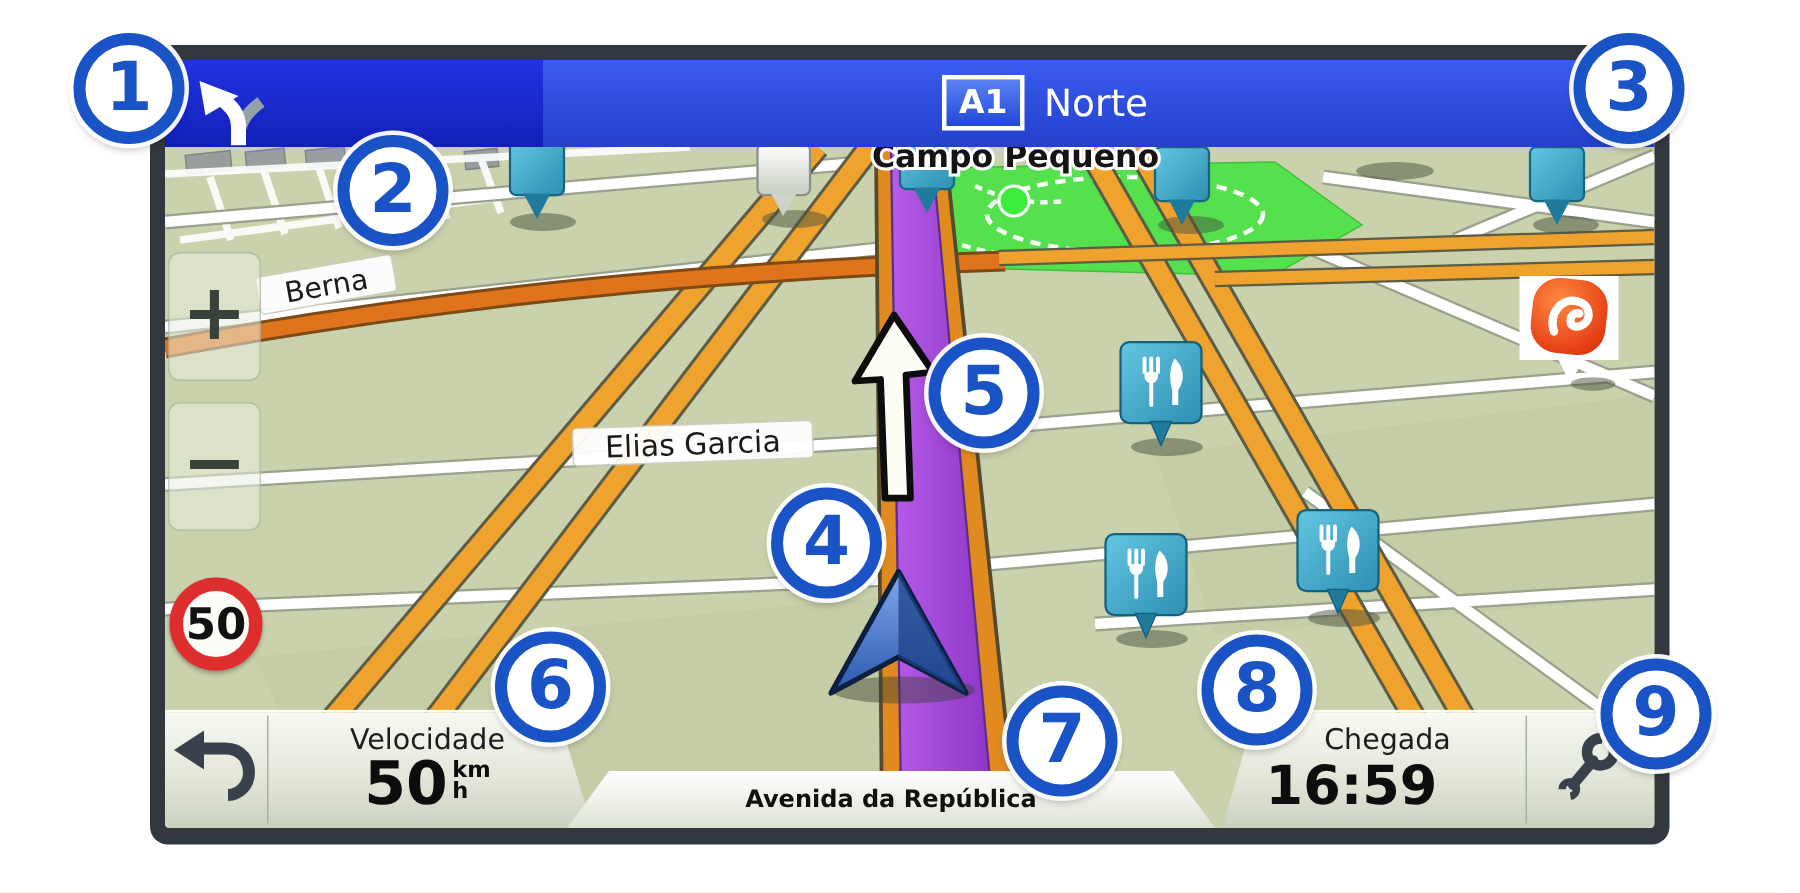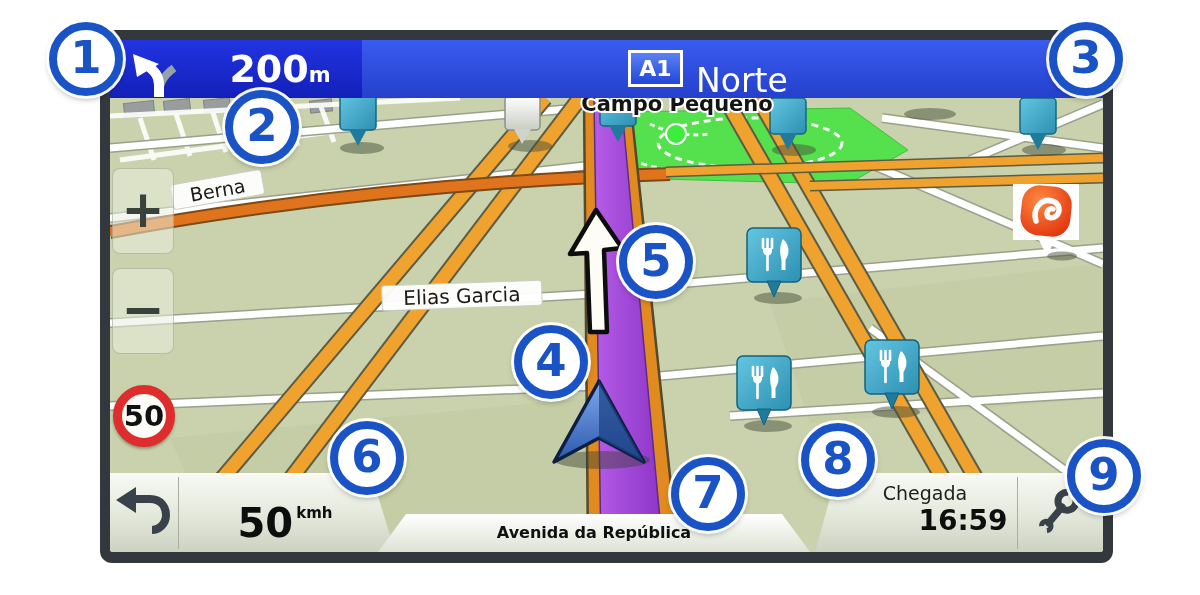--- a/index.html
+++ b/index.html
@@ -17,21 +17,21 @@
   .nav-right{position:absolute;left:252px;top:0;right:0;height:58px;
              background:linear-gradient(#3a5cf0,#2440cc);}
   .turn-icon{position:absolute;left:14px;top:3px;}
   .distance{position:absolute;left:100px;top:7px;width:140px;text-align:center;
             color:#fff;font-weight:bold;font-size:38px;line-height:44px;white-space:nowrap;}
   .distance .unit{font-size:21px;font-weight:bold;}
   .road-badge{position:absolute;left:266px;top:10px;width:55px;height:37px;
               border:3px solid #fff;border-radius:0;box-sizing:border-box;
               background:linear-gradient(#5b82f4,#2246d8);color:#fff;
               font-size:22px;font-weight:bold;text-align:center;line-height:31px;}
-  .road-name{position:absolute;left:334px;top:20px;color:#fff;font-size:33px;
+  .road-name{position:absolute;left:334px;top:8px;color:#fff;font-size:25px;
              line-height:42px;white-space:nowrap;}
   
   .map-svg{position:absolute;left:0;top:58px;width:993px;height:454px;}
   .zoom-btn{position:absolute;left:2px;width:60px;height:84px;border-radius:8px;
             background:rgba(233,238,224,.55);border:1px solid rgba(110,120,100,.35);
             color:#39423a;font-size:52px;font-weight:bold;text-align:center;
             line-height:80px;z-index:5;}
   .zoom-in{top:128px;} .zoom-out{top:228px;}
   .speed-sign{position:absolute;left:3px;top:345px;width:62px;height:62px;
               border-radius:50%;background:#fdfdf8;border:9px solid #dd2d2d;
@@ -52,21 +52,21 @@
                 clip-path:polygon(28px 0,404px 0,100% 100%,0 100%);
                 color:#101010;font-size:16px;font-weight:bold;text-align:center;
                 line-height:38px;white-space:nowrap;}
   .v-div{position:absolute;top:437px;width:1px;height:72px;background:#a9afa0;z-index:22;}
   .back-btn{position:absolute;left:4px;top:443px;width:60px;height:62px;z-index:22;}
   .field-label{position:absolute;color:#1d1d1d;font-size:19px;z-index:22;white-space:nowrap;}
   .field-value{position:absolute;color:#0d0d0d;font-weight:bold;z-index:22;white-space:nowrap;}
   .speed-group{position:absolute;left:90px;top:462px;width:170px;z-index:22;
                display:flex;justify-content:center;align-items:flex-start;}
   .speed-group .big{font-size:40px;font-weight:bold;color:#0d0d0d;line-height:42px;}
-  .speed-units{display:flex;flex-direction:row;margin-left:3px;margin-top:4px;}
+  .speed-units{display:flex;flex-direction:column;margin-left:3px;margin-top:4px;}
   .speed-units span{font-size:15px;font-weight:bold;color:#0d0d0d;line-height:14px;}
   .wrench{position:absolute;left:918px;top:442px;width:60px;height:60px;z-index:22;}
   
   .callout{position:absolute;width:74px;height:74px;border-radius:50%;
            background:#fff;border:8px solid #1a53c6;box-sizing:border-box;
            color:#1a53c6;font-size:45px;font-weight:bold;text-align:center;
            line-height:56px;z-index:50;
            box-shadow:0 0 0 3px rgba(255,255,255,.95),0 3px 6px rgba(0,0,0,.35);}
   .c1{left:49px;top:22px;}  .c2{left:225px;top:90px;}  .c3{left:1049px;top:22px;}
   .c4{left:514px;top:325px;}.c5{left:619px;top:225px;} .c6{left:330px;top:421px;}
@@ -292,50 +292,50 @@
   <div class="zoom-btn zoom-out">−</div>
   <div class="speed-sign">50</div>
 
   <div class="navbar">
     <div class="nav-left">
       <svg class="turn-icon" width="66" height="54" viewBox="0 0 66 54">
         <path d="M35,52 C35,41 39,33 50,25" fill="none" stroke="#94a1a8" stroke-width="8"></path>
         <path d="M35,54 L35,42 C35,32 30,28 22,21" fill="none" stroke="#ffffff" stroke-width="10"></path>
         <polygon points="9,11 13,34 35,21" fill="#ffffff"></polygon>
       </svg>
-      <div class="distance"><span>200</span><span class="unit">m</span></div>
     </div>
     <div class="nav-right">
       <div class="road-badge">A1</div>
       <div class="road-name">Norte</div>
     </div>
   </div>
 
   <div class="bar-block bar-left"></div>
   <div class="bar-block bar-right"></div>
   <div class="v-div" style="left:68px;"></div>
   <div class="v-div" style="left:907px;"></div>
 
   <svg class="back-btn" viewBox="0 0 60 62">
     <path d="M18,16 L36,16 C48,16 52,25 52,32 C52,41 45,47 38,47" fill="none" stroke="#39424a" stroke-width="8"></path>
     <polygon points="22,4 22,30 2,17" fill="#39424a"></polygon>
   </svg>
 
+  <div class="field-label" style="left:90px;top:442px;width:170px;text-align:center;">Velocidade</div>
   <div class="speed-group">
     <span class="big">50</span>
     <span class="speed-units">
       <span>km</span>
       <span>h</span>
     </span>
   </div>
 
   <div class="street-plate">Avenida da República</div>
 
   <div class="field-label" style="left:740px;top:442px;width:150px;text-align:center;">Chegada</div>
-  <div class="field-value" style="left:768px;top:464px;width:170px;text-align:center;font-size:28px;">16:59</div>
+  <div class="field-value" style="left:706px;top:464px;width:170px;text-align:center;font-size:36px;">16:59</div>
 
   <svg class="wrench" viewBox="0 0 60 60">
     <g transform="rotate(40 30 30)">
       <path d="M34.5 8.2 A 9 9 0 1 1 25.5 8.2" fill="none" stroke="#39424a" stroke-width="7"></path>
       <rect x="26.5" y="20" width="7" height="28" rx="3.5" fill="#39424a"></rect>
       <path d="M33.6 51.5 A 4.8 4.8 0 1 0 26.4 51.5" fill="none" stroke="#39424a" stroke-width="5"></path>
     </g>
   </svg>
 
  </div>

